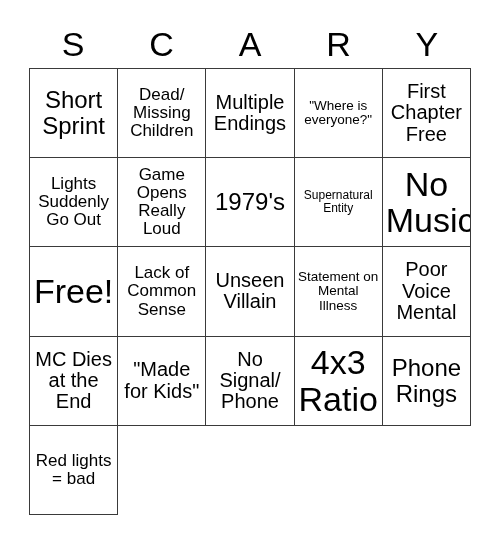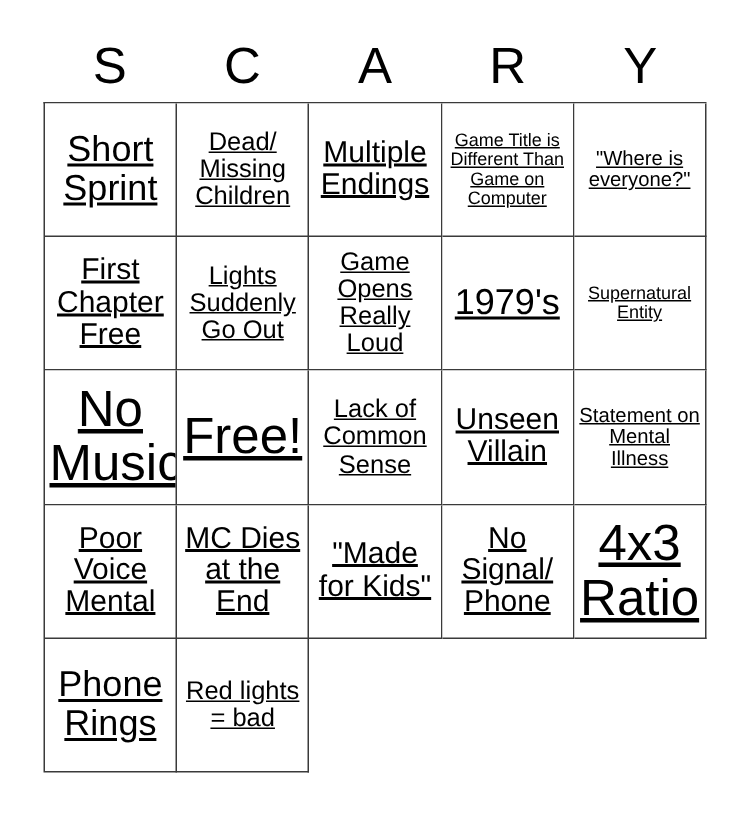--- a/index.html
+++ b/index.html
@@ -45,21 +45,20 @@
     left: 29px;
     top: 68px;
     width: 442px;
     height: 447px;
     border-top: 1px solid #3a3a3a;
     border-left: 1px solid #3a3a3a;
     box-sizing: border-box;
     display: grid;
     grid-template-columns: repeat(5, 1fr);
     grid-template-rows: repeat(5, 1fr);
-    text-decoration: underline;
   }
 
   .cell {
     border-right: 1px solid #3a3a3a;
     border-bottom: 1px solid #3a3a3a;
     box-sizing: border-box;
     display: flex;
     align-items: center;
     justify-content: center;
     text-align: center;
@@ -97,23 +96,20 @@
 
   <div class="grid">
       <div class="cell fs-xl">
         <span>Short Sprint</span>
       </div>
       <div class="cell fs-m">
         <span>Dead/ Missing Children</span>
       </div>
       <div class="cell fs-l">
         <span>Multiple Endings</span>
-      </div>
-      <div class="cell fs-xs">
-        <span>Game Title is Different Than Game on Computer</span>
       </div>
       <div class="cell fs-s">
         <span>"Where is everyone?"</span>
       </div>
       <div class="cell fs-l">
         <span>First Chapter Free</span>
       </div>
       <div class="cell fs-m">
         <span>Lights Suddenly Go Out</span>
       </div>

